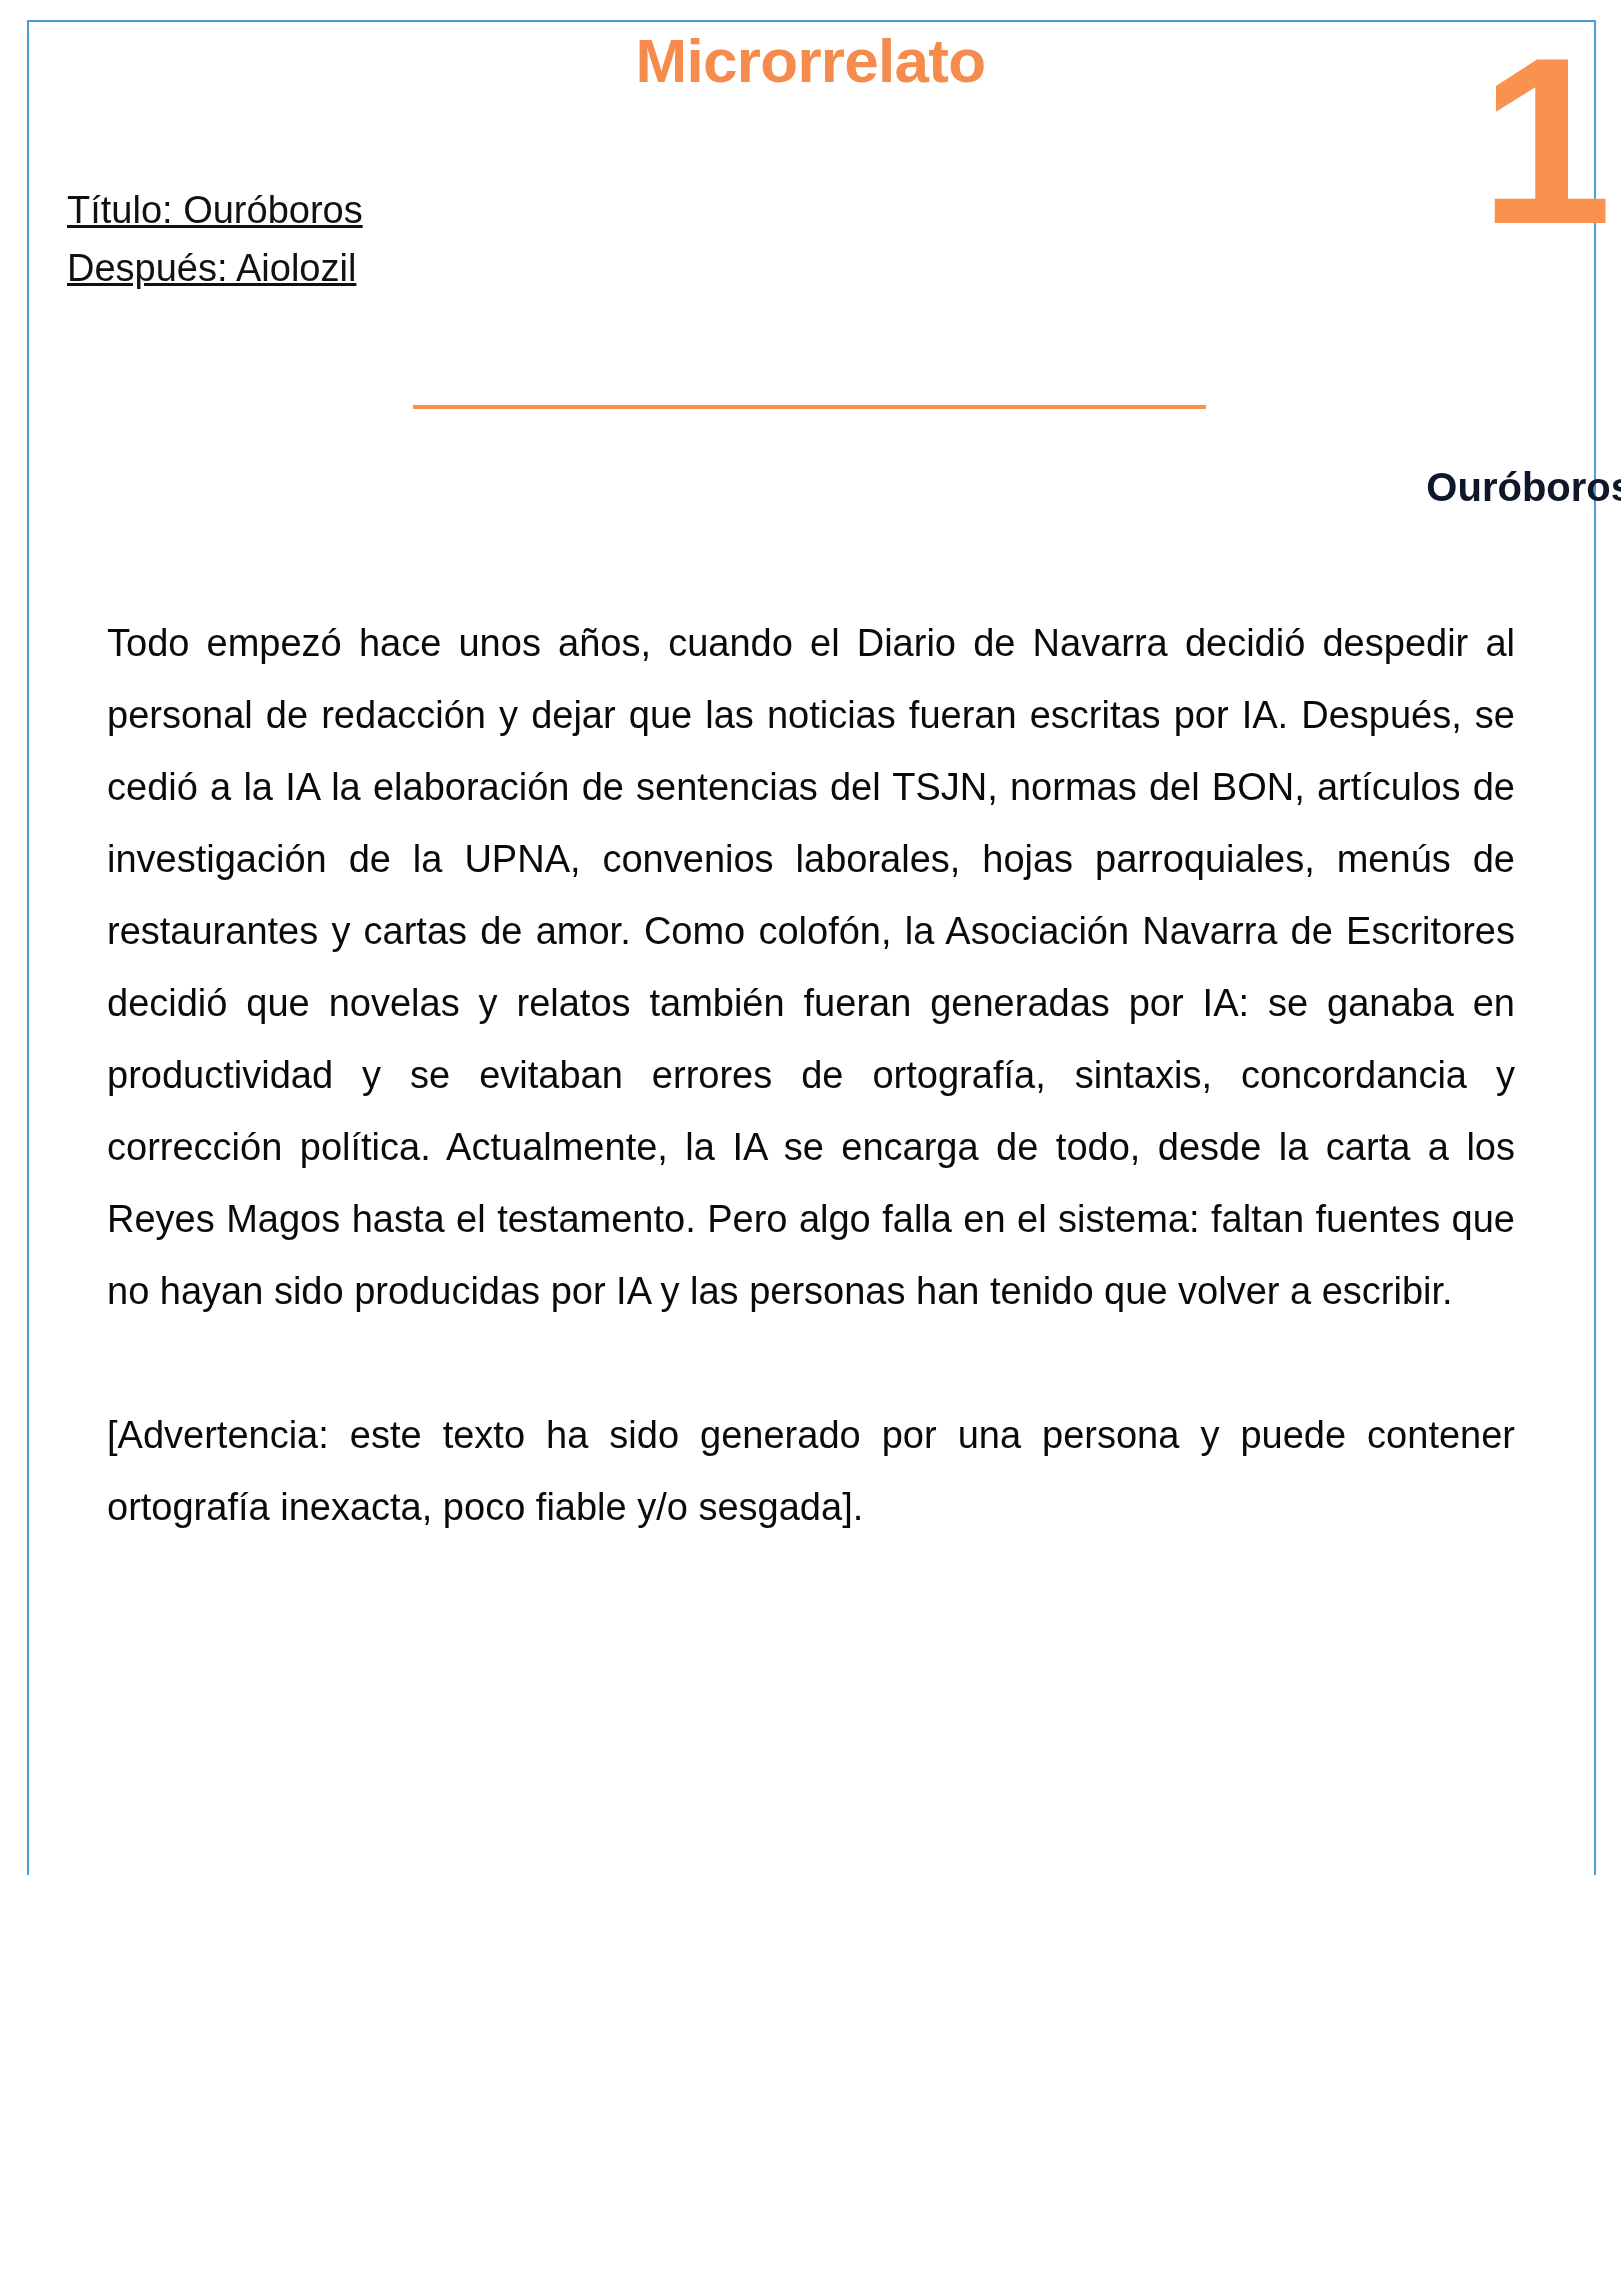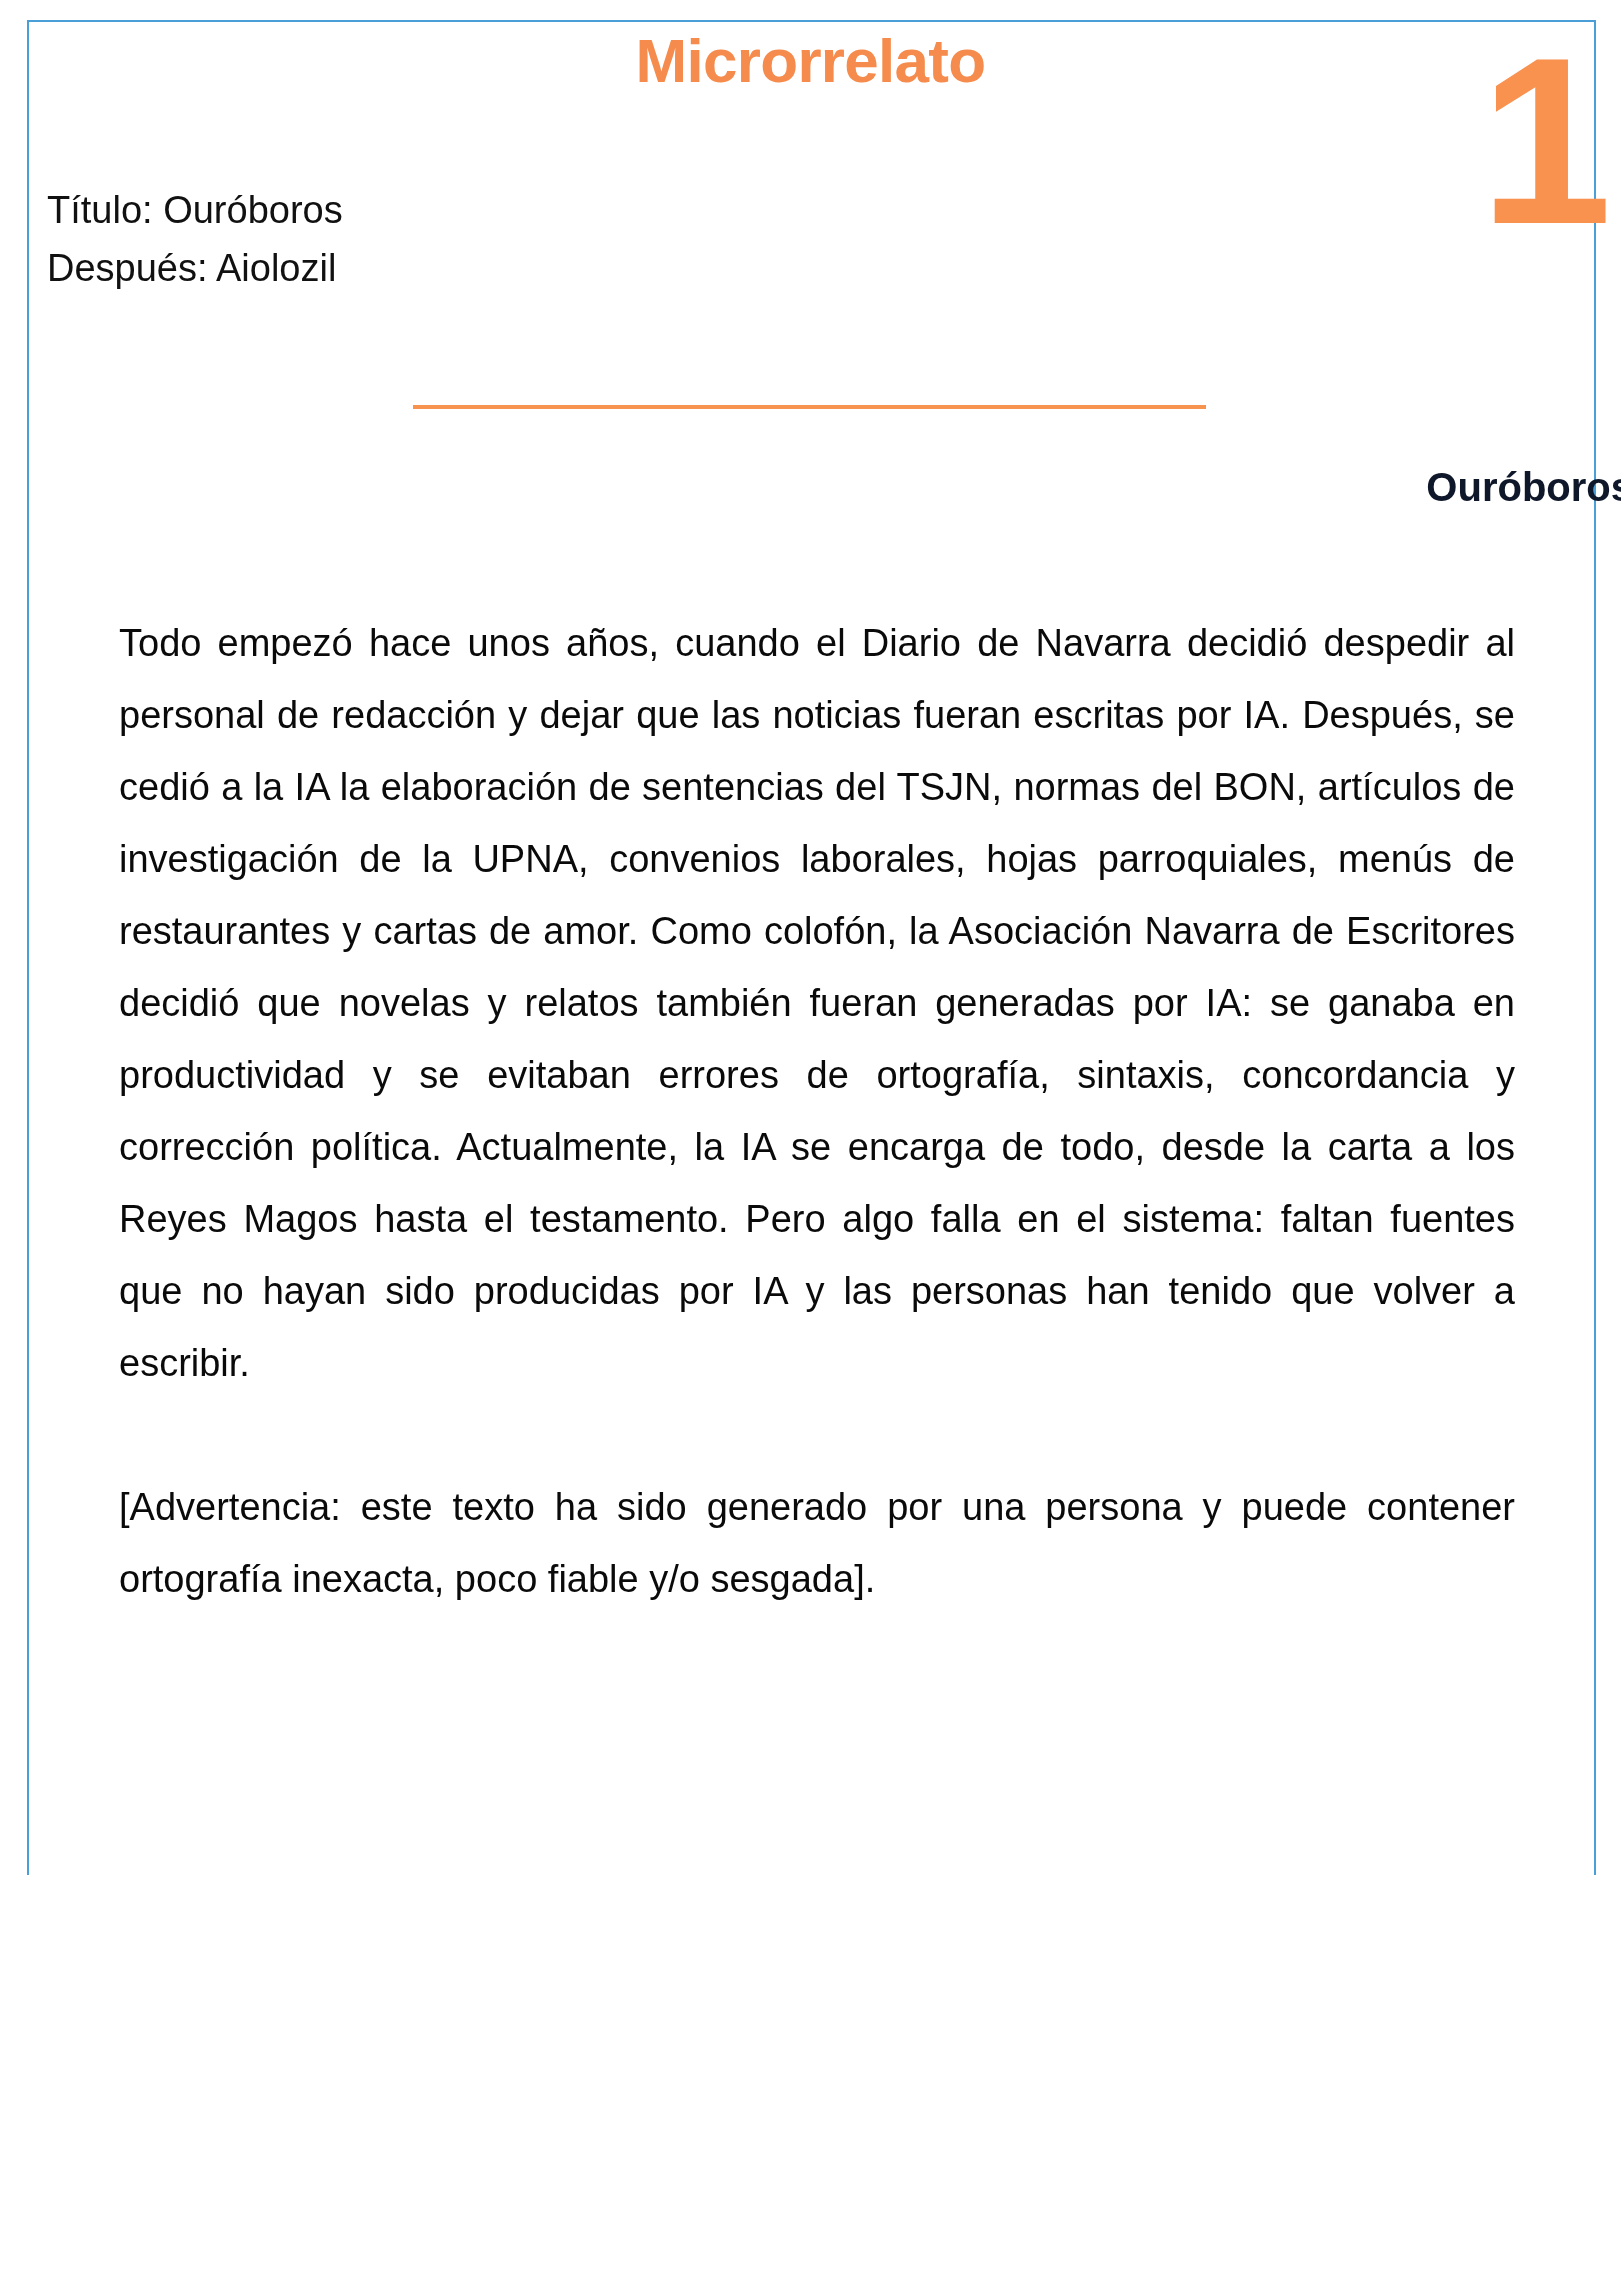--- a/index.html
+++ b/index.html
@@ -53,25 +53,26 @@
     top: 21.7px;
     font-size: 238px;
     font-weight: bold;
     color: #f9914f;
     line-height: 1;
     letter-spacing: -7.2px;
   }
 
   .meta-block {
     position: absolute;
-    left: 47px;
+    left: 67px;
     top: 182px;
     font-size: 38px;
     color: #111111;
     line-height: 1.52;
+    text-decoration: underline;
   }
   .meta-line {
     white-space: nowrap;
   }
 
   
   .divider {
     position: absolute;
     left: 413px;
     top: 405px;
@@ -97,21 +98,21 @@
     left: 107px;
     top: 607px;
     width: 1408px;
     font-size: 38px;
     line-height: 72px;
     color: #0a0a0a;
     text-align: justify;
     text-justify: inter-word;
   }
   .story-body p {
-    margin: 0 0 72px 12px;
+    margin: 0 0 72px 0;
   }
   .story-body p:last-child {
     margin-bottom: 0;
   }
 
   
   .footer {
     position: absolute;
     left: 0;
     bottom: 0;

